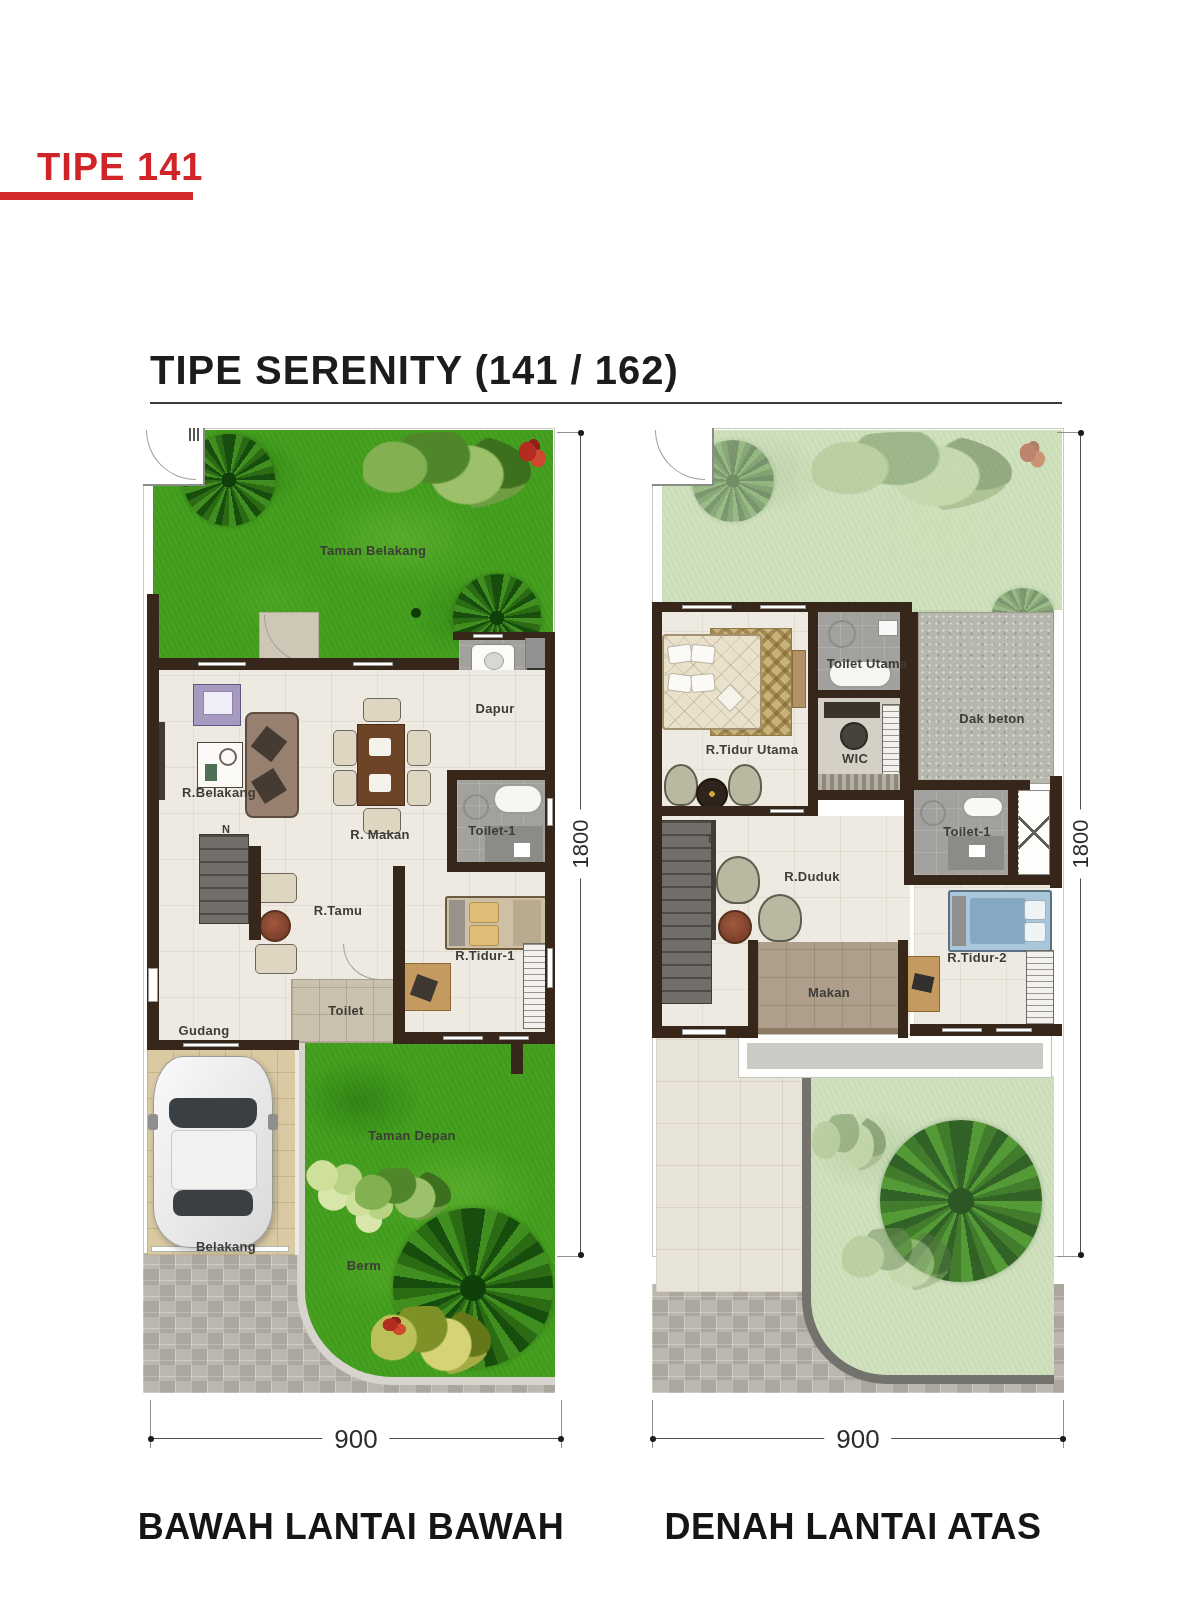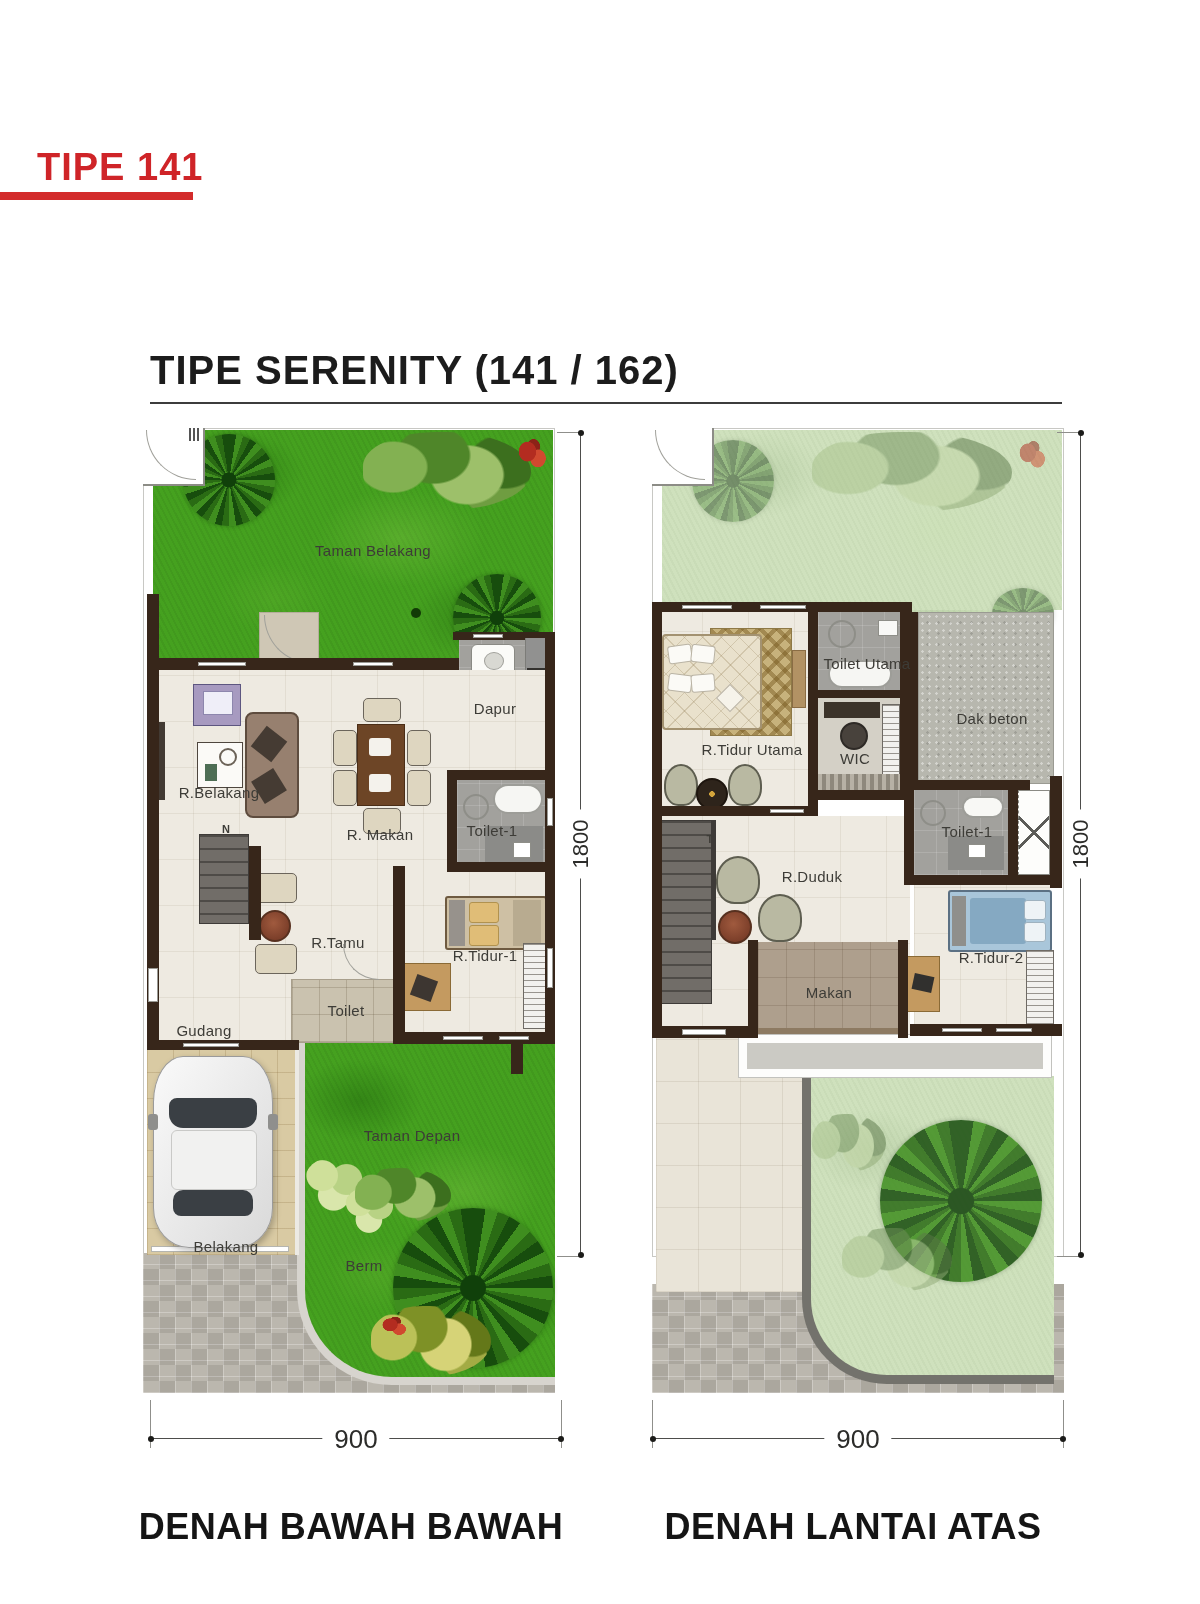--- a/index.html
+++ b/index.html
@@ -148,21 +148,21 @@
     background:
       linear-gradient(45deg, transparent 48.6%, #5c5c58 48.6% 51.4%, transparent 51.4%),
       linear-gradient(-45deg, transparent 48.6%, #5c5c58 48.6% 51.4%, transparent 51.4%),
       #fdfdfb;
     border:1px solid #8a8a84;border-left-style:dashed;box-sizing:border-box;
   }
   .qarc{border-left:1.5px solid #a0a09a;border-bottom:1.5px solid #a0a09a;border-bottom-left-radius:100%;box-sizing:border-box;}
   
   .rlabel{
     position:absolute;transform:translate(-50%,-50%);
-    font-size:15px;color:#3d3c37;white-space:nowrap;z-index:30;letter-spacing:.3px;
+    font-size:13px;color:#3d3c37;white-space:nowrap;z-index:30;letter-spacing:.3px;font-weight:bold;
   }
   .rlabel.small{font-size:11px;font-weight:bold;}
   
   .dim-h{position:absolute;height:0;border-top:1px solid #4d4d4b;z-index:40;}
   .dim-h::before,.dim-h::after{
     content:"";position:absolute;top:-3.5px;width:6px;height:6px;border-radius:50%;background:#1b1b19;
   }
   .dim-h::before{left:-2px;} .dim-h::after{right:-2px;}
   .dim-text{
     position:absolute;left:50%;top:0;transform:translate(-50%,-50%);
@@ -317,21 +317,21 @@
     <div style="position:absolute;left:-5px;top:58px;width:10px;height:16px;background:#8f8f8d;border-radius:3px;"></div>
     <div style="position:absolute;right:-5px;top:58px;width:10px;height:16px;background:#8f8f8d;border-radius:3px;"></div>
   </div>
 
   <div class="rlabel" style="left:230px;top:122px;">Taman Belakang</div>
   <div class="rlabel" style="left:352px;top:280px;">Dapur</div>
   <div class="rlabel" style="left:76px;top:364px;">R.Belakang</div>
   <div class="rlabel" style="left:237px;top:406px;">R. Makan</div>
   <div class="rlabel" style="left:349px;top:402px;">Toilet-1</div>
   <div class="rlabel small" style="left:83px;top:401px;">N</div>
-  <div class="rlabel" style="left:195px;top:514px;">R.Tamu</div>
+  <div class="rlabel" style="left:195px;top:482px;">R.Tamu</div>
   <div class="rlabel" style="left:342px;top:527px;">R.Tidur-1</div>
   <div class="rlabel" style="left:61px;top:566px;margin-top:36px;">Gudang</div>
   <div class="rlabel" style="left:203px;top:582px;">Toilet</div>
   <div class="rlabel" style="left:83px;top:818px;">Belakang</div>
   <div class="rlabel" style="left:269px;top:707px;">Taman Depan</div>
   <div class="rlabel" style="left:221px;top:837px;">Berm</div>
 </div>
 
 <div class="plan" id="plan2">
   <div class="lotframe"></div>
@@ -440,21 +440,21 @@
   <div class="abs shrub faded" style="left:190px;top:800px;width:110px;height:64px;z-index:6;"></div>
 
   <div class="rlabel" style="left:100px;top:321px;text-align:right;">R.Tidur Utama</div>
   <div class="rlabel" style="left:215px;top:235px;">Toilet Utama</div>
   <div class="rlabel" style="left:203px;top:330px;">WIC</div>
   <div class="rlabel" style="left:340px;top:290px;">Dak beton</div>
   <div class="rlabel" style="left:315px;top:403px;">Toilet-1</div>
   <div class="rlabel" style="left:160px;top:448px;">R.Duduk</div>
   <div class="rlabel small" style="left:58px;top:411px;">T</div>
   <div class="rlabel" style="left:177px;top:564px;">Makan</div>
-  <div class="rlabel" style="left:339px;top:529px;">R.Tidur-2</div>
+  <div class="rlabel" style="left:325px;top:529px;">R.Tidur-2</div>
 </div>
 
 <div class="ext" style="left:150px;top:1400px;width:1px;height:48px;"></div>
 <div class="ext" style="left:561px;top:1400px;width:1px;height:48px;"></div>
 <div class="dim-h" style="left:150px;top:1438px;width:412px;">
   <span class="dim-text">900</span>
 </div>
 <div class="ext" style="left:652px;top:1400px;width:1px;height:48px;"></div>
 <div class="ext" style="left:1063px;top:1400px;width:1px;height:48px;"></div>
 <div class="dim-h" style="left:652px;top:1438px;width:412px;">
@@ -465,14 +465,14 @@
 <div class="ext" style="left:557px;top:1256px;width:26px;height:1px;"></div>
 <div class="dim-v" style="left:580px;top:432px;height:824px;">
   <span class="dim-text-v">1800</span>
 </div>
 <div class="ext" style="left:1057px;top:432px;width:26px;height:1px;"></div>
 <div class="ext" style="left:1057px;top:1256px;width:26px;height:1px;"></div>
 <div class="dim-v" style="left:1080px;top:432px;height:824px;">
   <span class="dim-text-v">1800</span>
 </div>
 
-<div class="caption" style="left:351px;">DENAH BAWAH BAWAH</div>
+<div class="caption" style="left:351px;">BAWAH LANTAI BAWAH</div>
 <div class="caption" style="left:853px;">DENAH LANTAI ATAS</div>
 
 </body></html>

